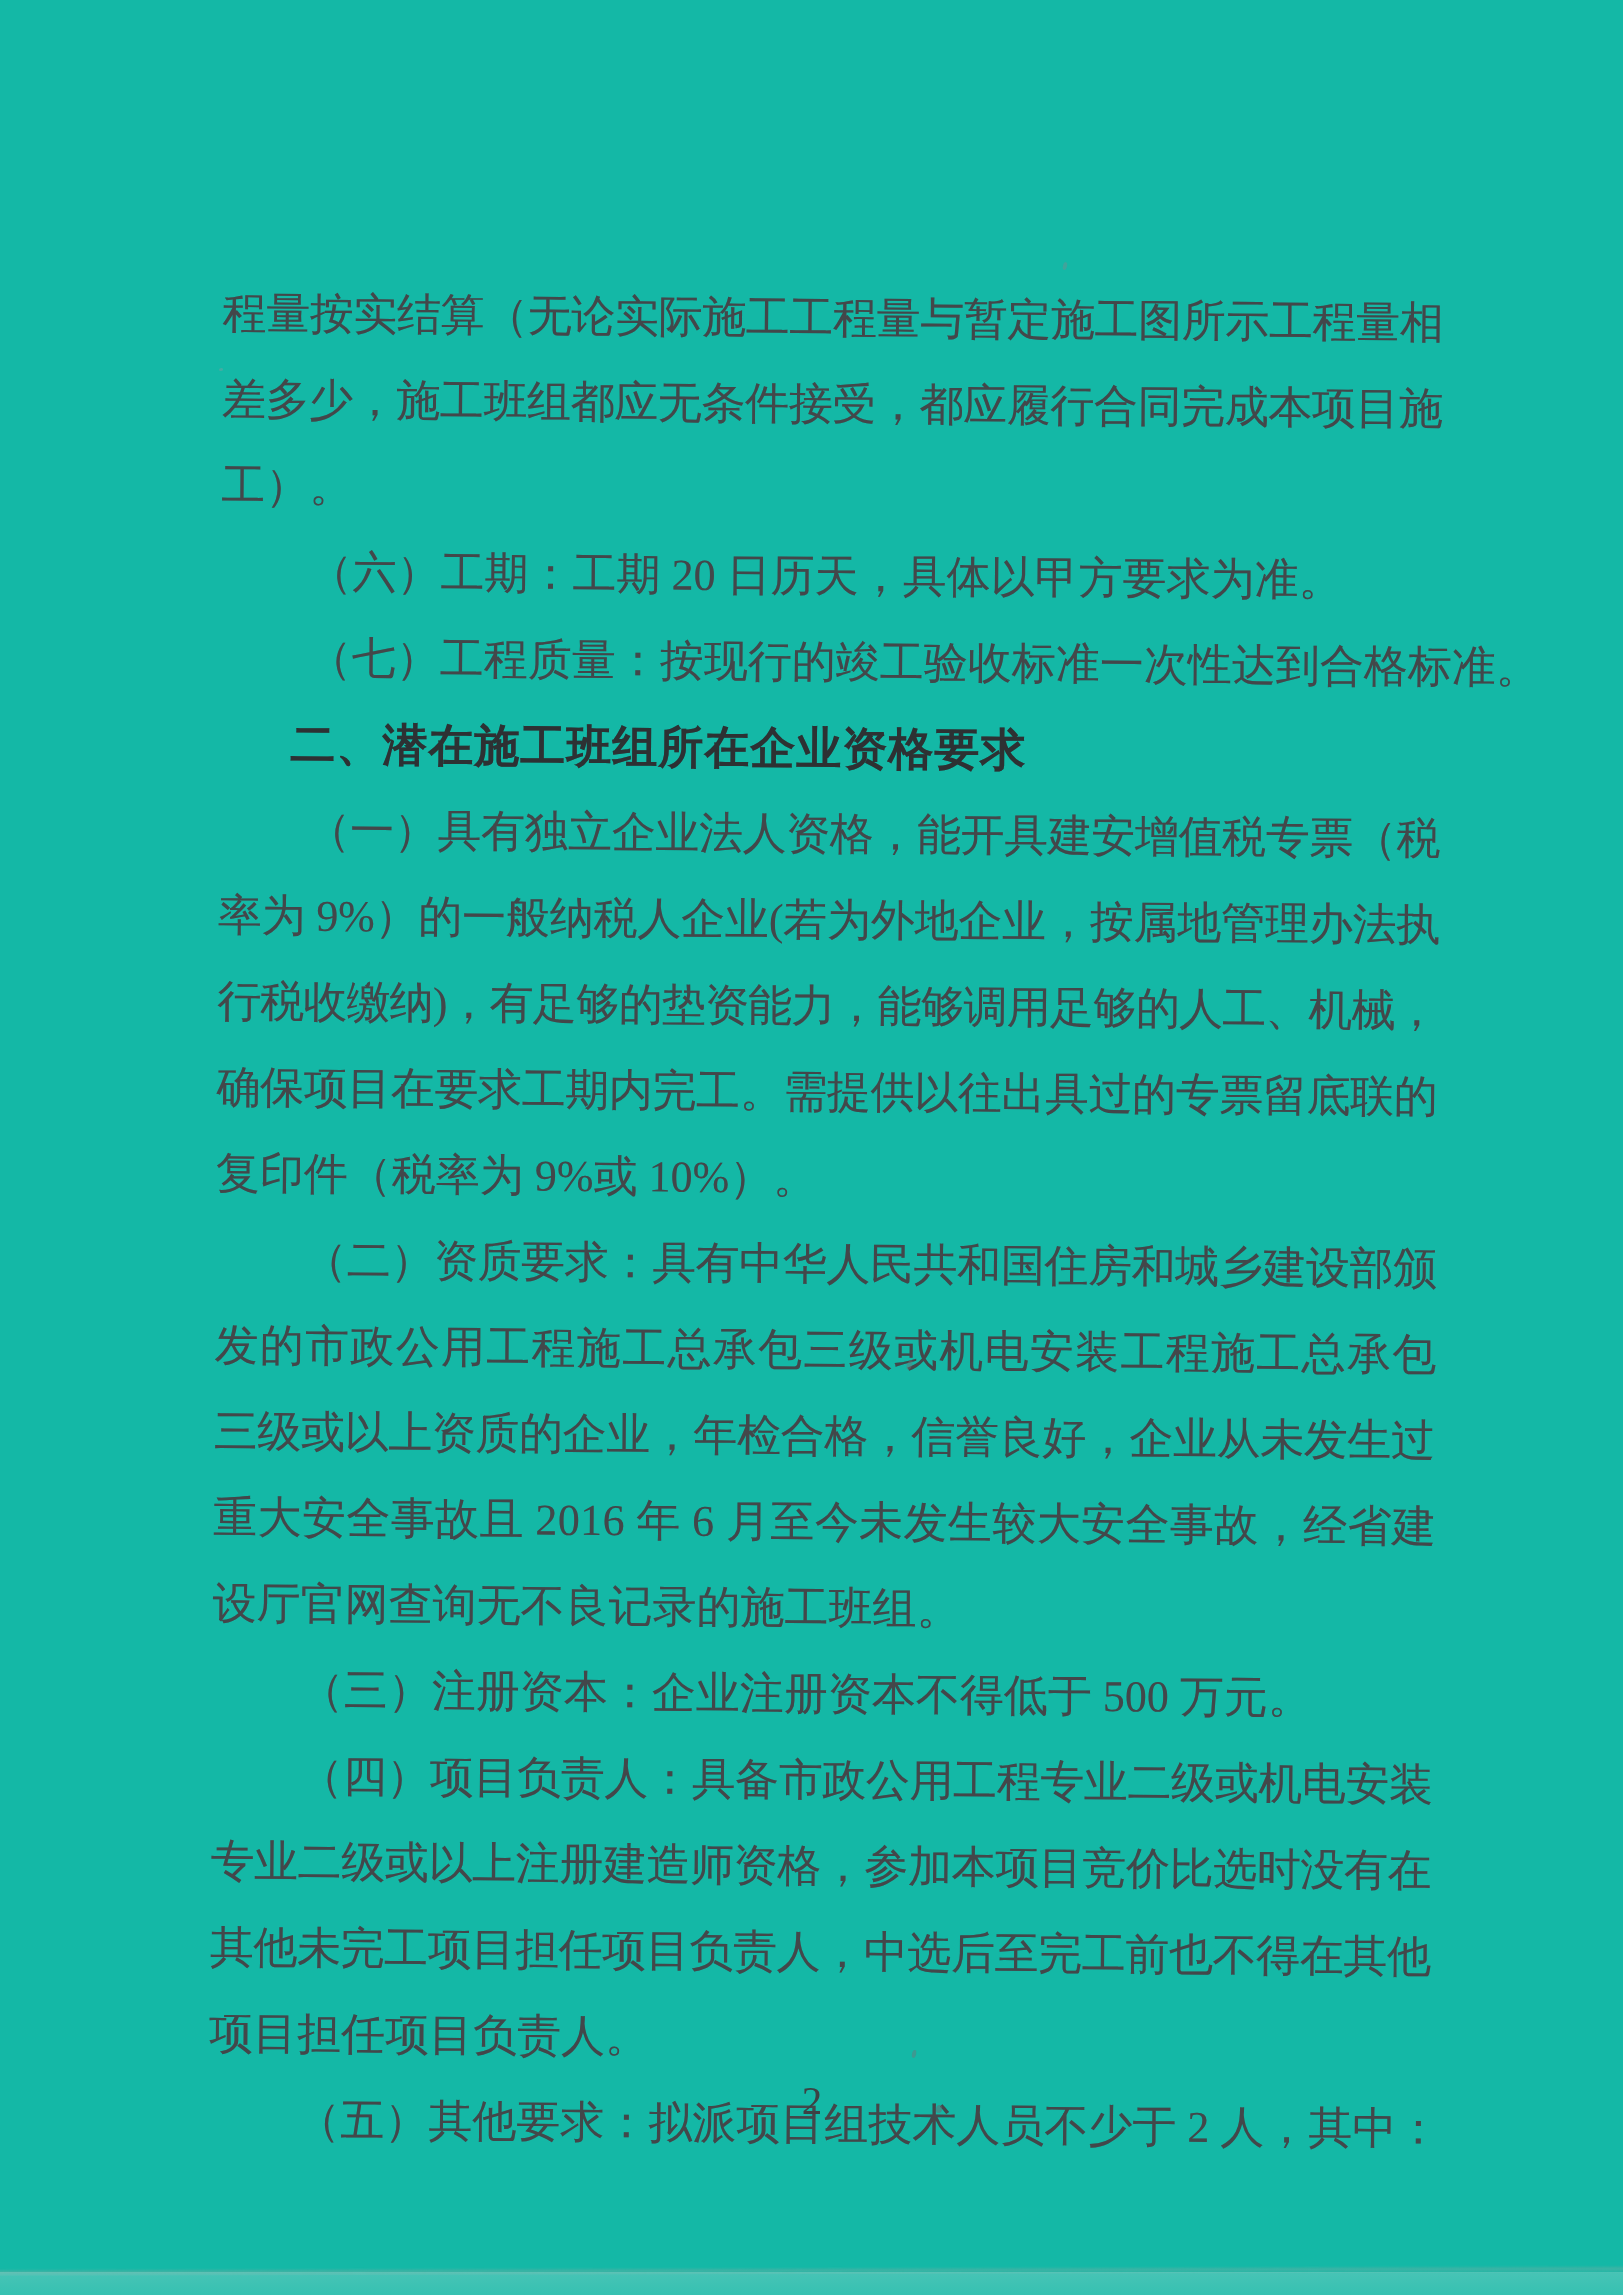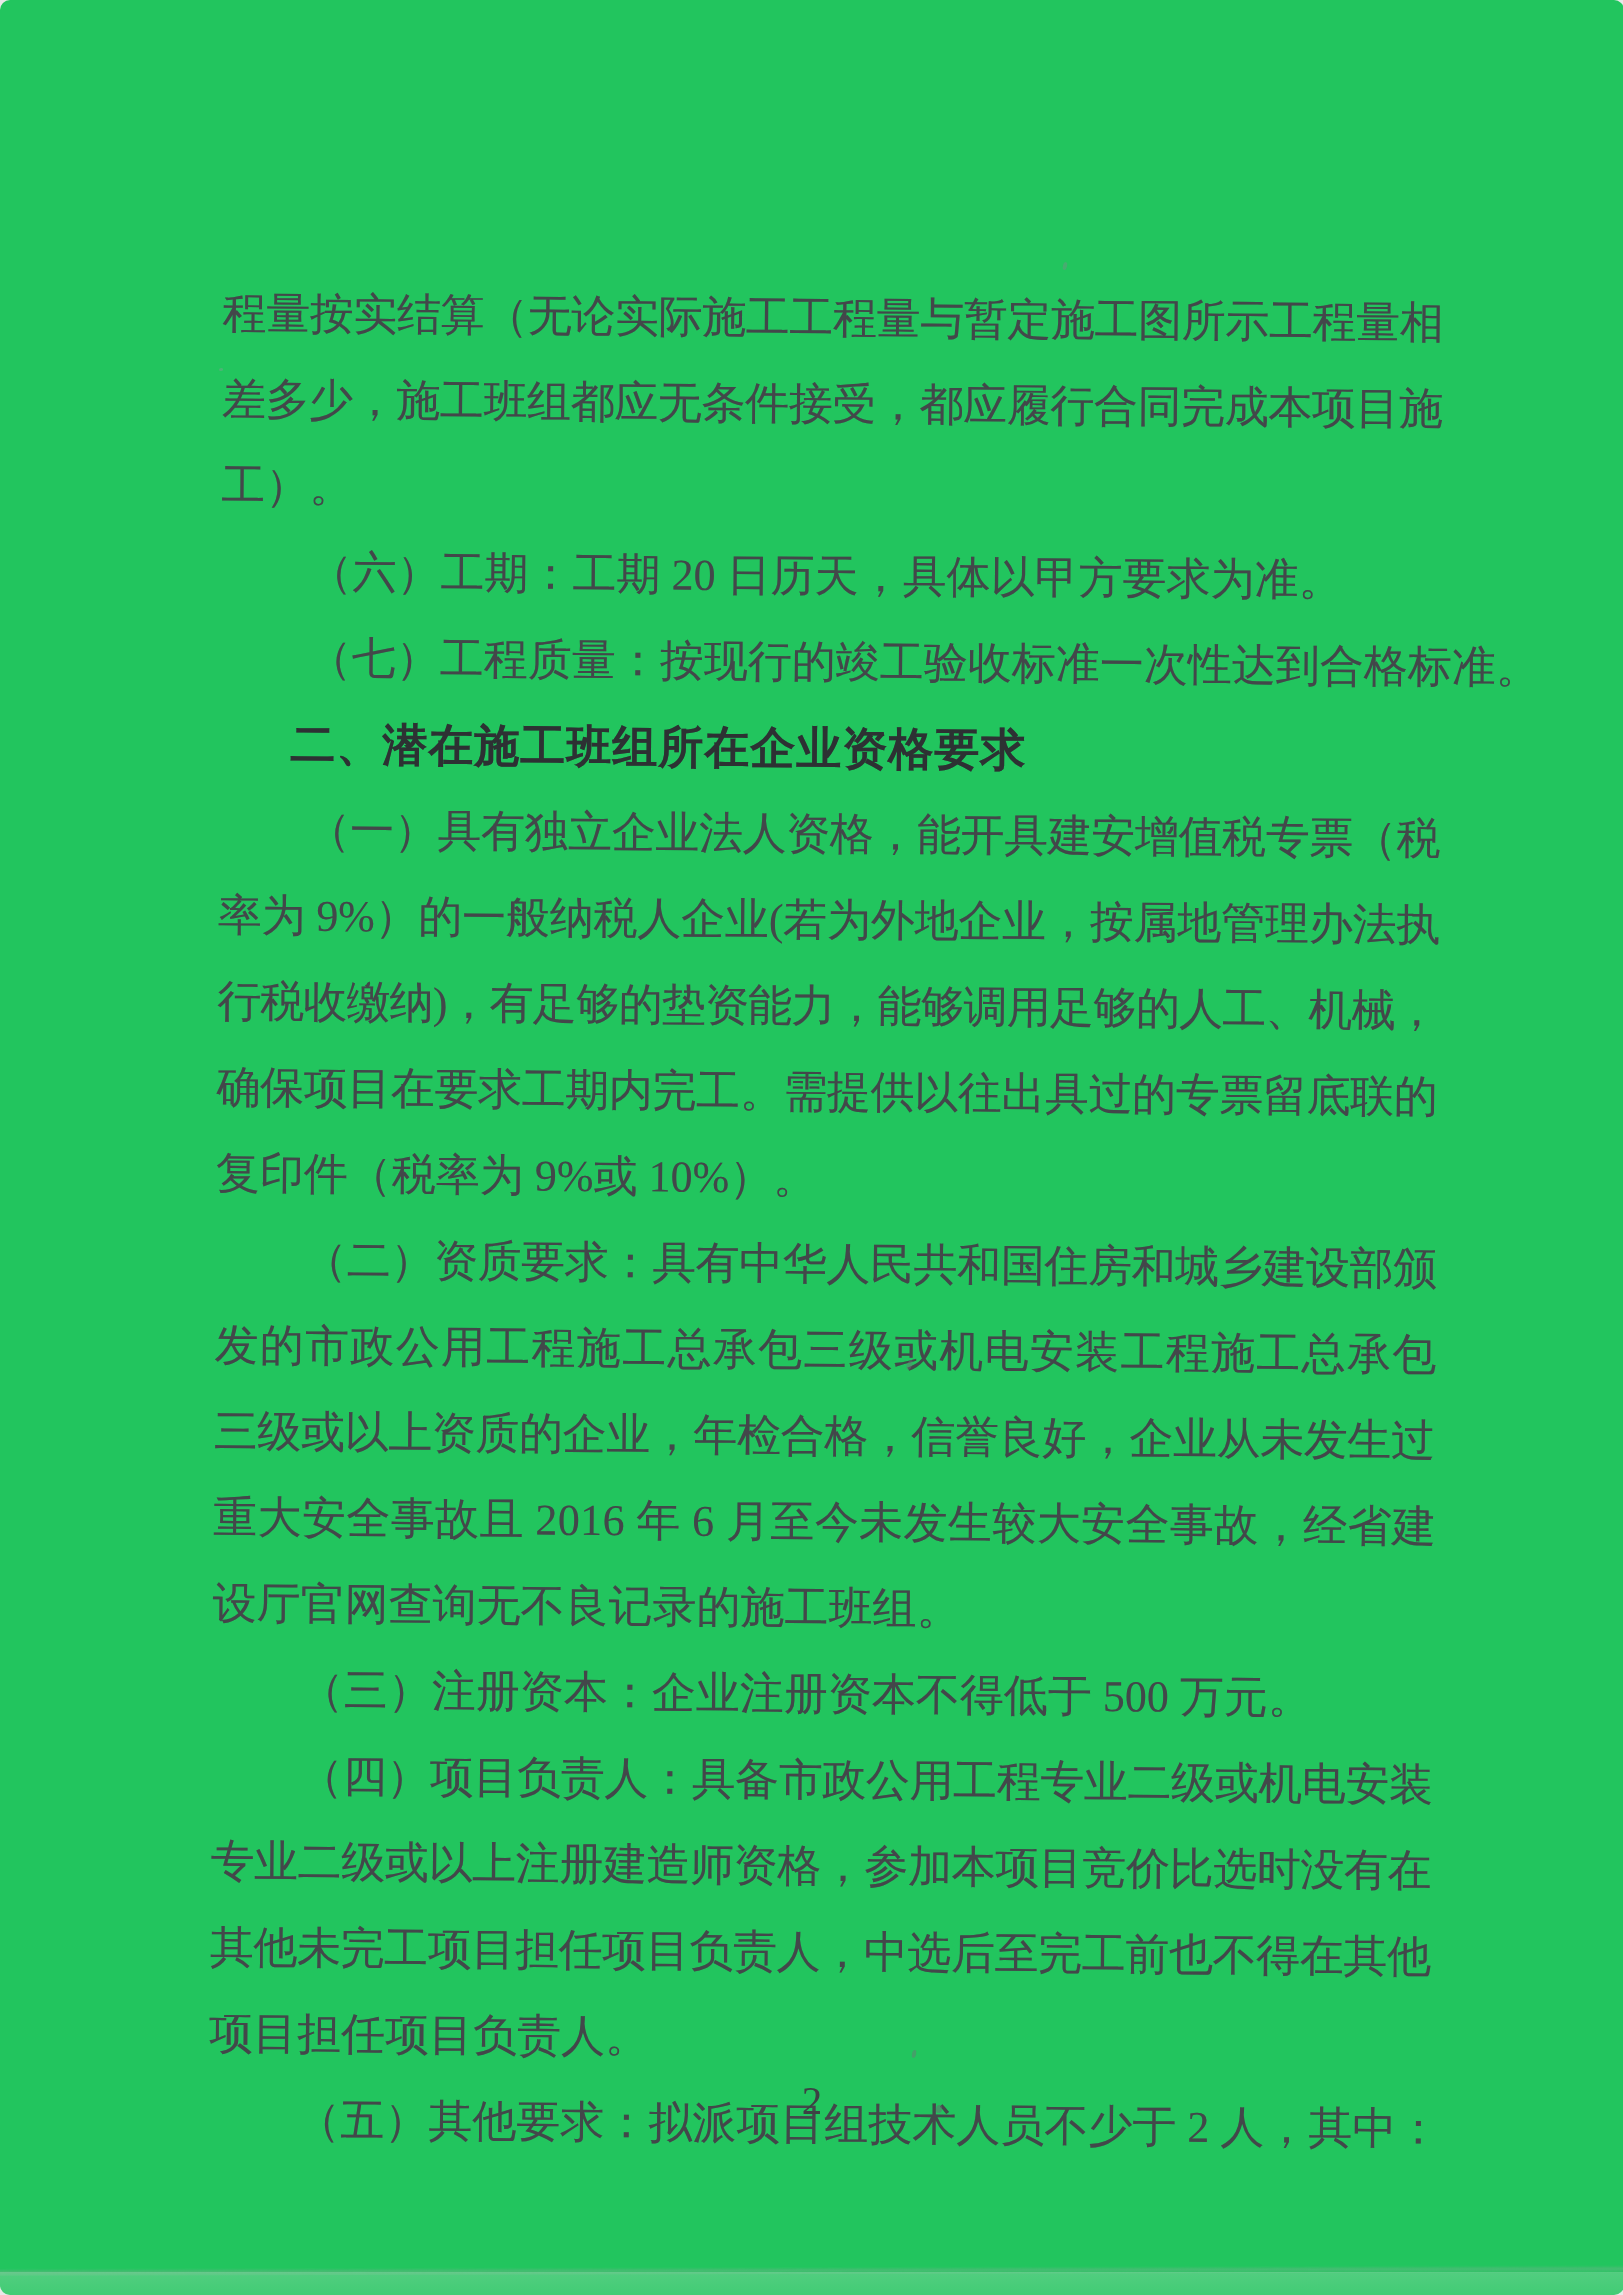--- a/index.html
+++ b/index.html
@@ -5,24 +5,23 @@
   html, body {
     margin: 0;
     padding: 0;
     background: #e8e8e8;
   }
   .page {
     position: relative;
     width: 1624px;
     height: 2295px;
     margin: 0 auto;
-    background: #22c55e;
+    background: #14b8a6;
     overflow: hidden;
     font-family: "Liberation Serif", "DejaVu Serif", serif;
-    border-radius: 10px;
   }
   
   .text-body {
     position: absolute;
     left: 223px;
     top: 271px;
     width: 1226px;
     transform: rotate(0.45deg);
     transform-origin: 0 0;
   }

